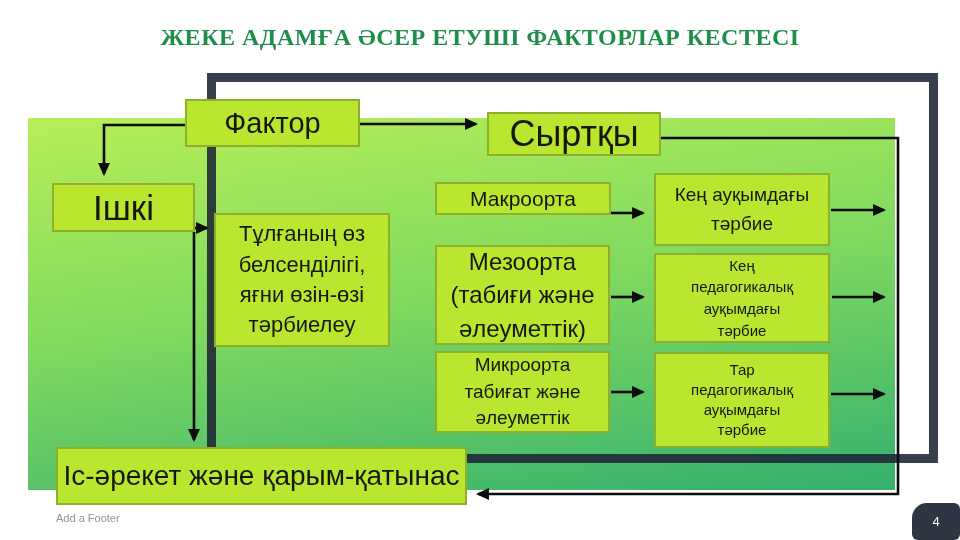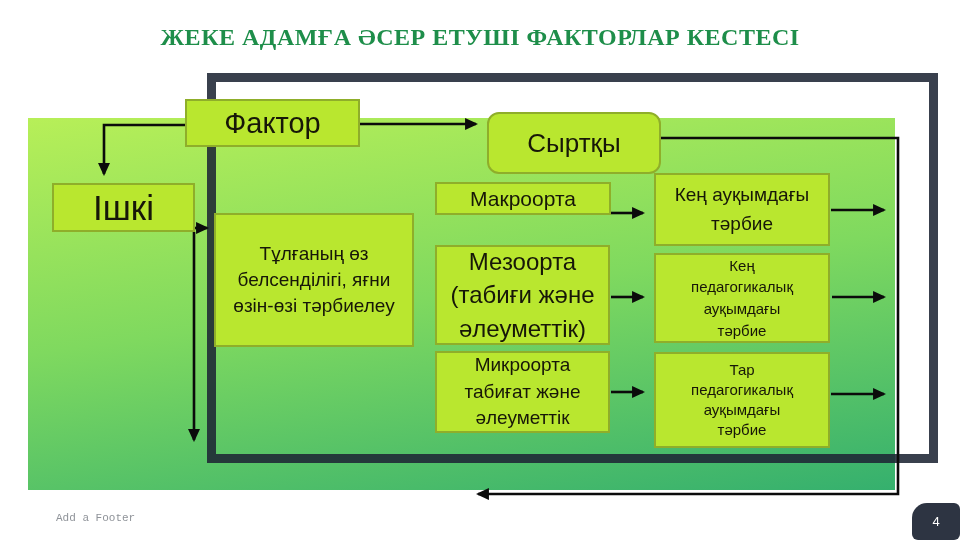--- a/index.html
+++ b/index.html
@@ -10,31 +10,31 @@
          letter-spacing:0.5px;color:#1e8e4a;z-index:5;}
   .canvas{position:absolute;left:28px;top:118px;width:867px;height:372px;z-index:1;
           background:linear-gradient(172deg,#b7ef58 0%,#7fd95f 48%,#35b06e 100%);}
   .frame{position:absolute;left:207px;top:73px;width:731px;height:390px;box-sizing:border-box;
          border:9px solid rgba(30,37,52,0.88);z-index:2;}
   .connectors{position:absolute;left:0;top:0;width:960px;height:540px;z-index:3;pointer-events:none;}
   .node{position:absolute;box-sizing:border-box;background:#b9e72f;border:2px solid #8fae2a;
         color:#171708;display:flex;align-items:center;justify-content:center;
         text-align:center;z-index:4;overflow:hidden;}
   .n-faktor{left:185px;top:99px;width:175px;height:48px;font-size:29px;}
-  .n-syrtky{left:487px;top:112px;width:174px;height:62px;font-size:26px;border-radius:12px;}
+  .n-syrtky{left:487px;top:112px;width:174px;height:44px;font-size:36px;}
   .n-ishki{left:52px;top:183px;width:143px;height:49px;font-size:35px;}
-  .n-tulga{left:214px;top:213px;width:200px;height:134px;font-size:19px;line-height:1.38;padding:0 13px;}
+  .n-tulga{left:214px;top:213px;width:176px;height:134px;font-size:22px;line-height:1.38;padding:0 13px;}
   .n-makro{left:435px;top:182px;width:176px;height:33px;font-size:21px;}
   .n-mezo{left:435px;top:245px;width:175px;height:100px;font-size:24px;line-height:1.4;padding:0 6px;}
   .n-mikro{left:435px;top:351px;width:175px;height:82px;font-size:19px;line-height:1.4;padding:0 8px;}
   .n-ken1{left:654px;top:173px;width:176px;height:73px;font-size:19px;line-height:1.5;padding:0 6px;}
   .n-ken2{left:654px;top:253px;width:176px;height:90px;font-size:15px;line-height:1.45;padding:0 32px;}
   .n-tar{left:654px;top:352px;width:176px;height:96px;font-size:15px;line-height:1.32;padding:0 24px;}
   .n-is{left:56px;top:447px;width:411px;height:58px;font-size:28px;}
-  .footer{position:absolute;left:56px;top:512px;font-size:11px;color:#8f9399;z-index:5;font-family:Liberation Mono, monospace;}
+  .footer{position:absolute;left:56px;top:512px;font-size:11px;color:#8f9399;z-index:5;}
   .page-num{position:absolute;left:912px;top:503px;width:48px;height:37px;background:#2d3442;
             border-radius:15px 6px 6px 6px;display:flex;align-items:center;justify-content:center;
             color:#ffffff;font-size:13px;z-index:5;}
 </style>
 </head>
 <body>
 
 <div class="slide">
 
   <div class="title">ЖЕКЕ АДАМҒА ӘСЕР ЕТУШІ ФАКТОРЛАР КЕСТЕСІ</div>
@@ -66,19 +66,20 @@
   <div class="node n-faktor">Фактор</div>
   <div class="node n-syrtky">Сыртқы</div>
   <div class="node n-ishki">Ішкі</div>
   <div class="node n-tulga">Тұлғаның өз белсенділігі, яғни өзін-өзі тәрбиелеу</div>
   <div class="node n-makro">Макроорта</div>
   <div class="node n-mezo">Мезоорта (табиғи және әлеуметтік)</div>
   <div class="node n-mikro">Микроорта табиғат және әлеуметтік</div>
   <div class="node n-ken1">Кең ауқымдағы тәрбие</div>
   <div class="node n-ken2">Кең педагогикалық ауқымдағы тәрбие</div>
   <div class="node n-tar">Тар педагогикалық ауқымдағы тәрбие</div>
+  <div class="node n-is">Іс-әрекет және қарым-қатынас</div>
 
   <div class="footer">Add a Footer</div>
   <div class="page-num">
     <span>4</span>
   </div>
 
 </div>
 
 </body></html>

